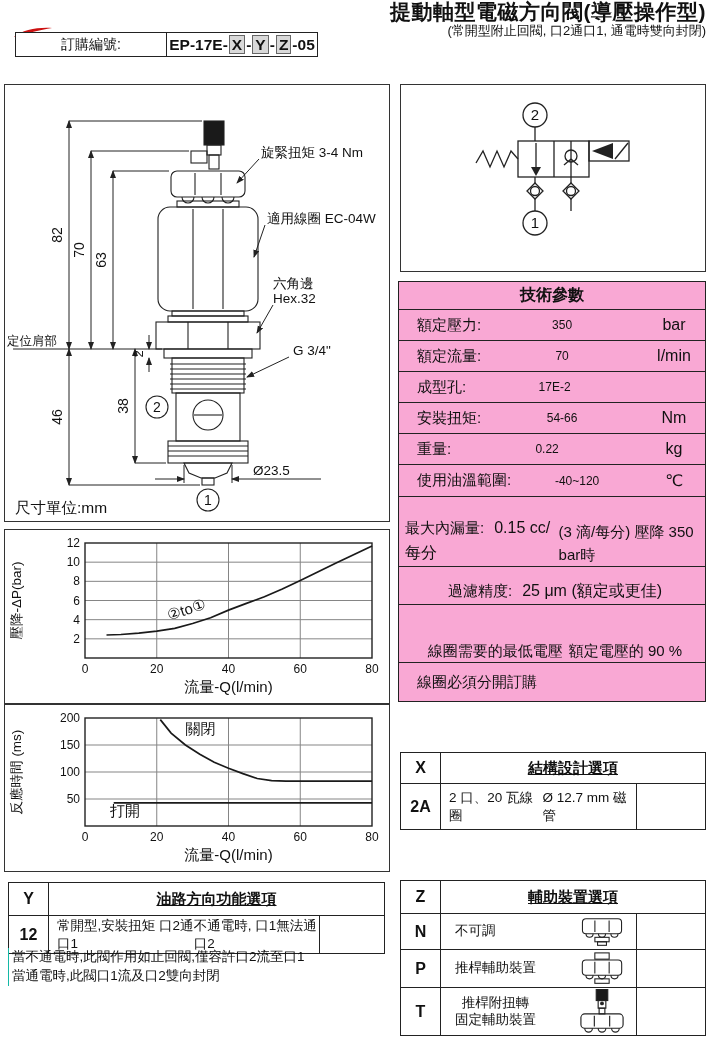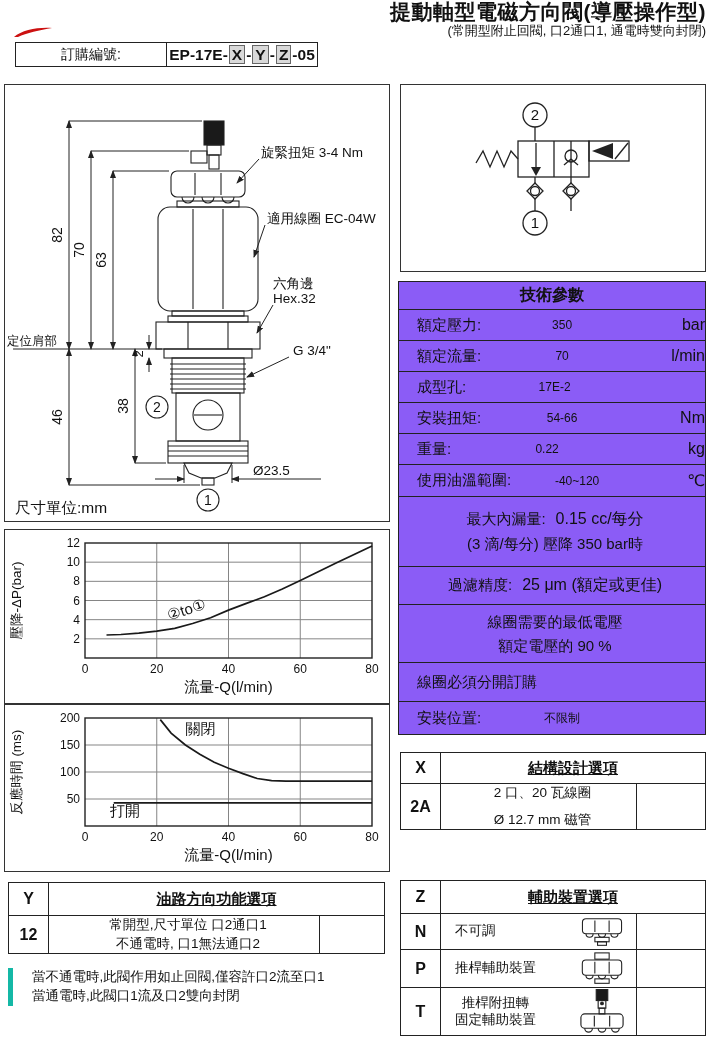--- a/index.html
+++ b/index.html
@@ -5,51 +5,51 @@
   html,body{margin:0;padding:0;}
   body{
     width:709px;height:1037px;position:relative;background:#fff;
     font-family:"Liberation Sans","DejaVu Sans",sans-serif;color:#111;
     -webkit-font-smoothing:antialiased;
   }
   .title-block{position:absolute;top:1px;right:3px;text-align:right;line-height:1.05;}
   .title-main{font-size:21px;font-weight:bold;letter-spacing:0.5px;}
   .title-sub{font-size:13px;font-weight:normal;margin-top:1px;}
   .red-swoosh{position:absolute;left:12px;top:26px;}
-  .order-box{position:absolute;left:15px;top:42px;width:303px;height:25px;border:1.5px solid #222;display:flex;box-sizing:border-box;background:#fff;}
+  .order-box{position:absolute;left:15px;top:32px;width:303px;height:25px;border:1.5px solid #222;display:flex;box-sizing:border-box;background:#fff;}
   .order-label{width:150px;border-right:1.5px solid #222;display:flex;align-items:center;justify-content:center;font-size:14px;}
   .order-code{flex:1;display:flex;align-items:center;justify-content:center;font-weight:bold;font-size:15.5px;white-space:nowrap;}
   .code-letter{display:inline-block;background:#d9d9d9;border:1px solid #666;padding:0 2px;margin:0 1px;line-height:1.15;}
   .panel{position:absolute;border:1.5px solid #333;box-sizing:border-box;background:#fff;}
   .drawing-box{left:4px;top:84px;width:386px;height:438px;}
   .symbol-box{left:400px;top:84px;width:306px;height:188px;}
   .chart1-box{left:4px;top:529px;width:386px;height:175px;}
   .chart2-box{left:4px;top:704px;width:386px;height:168px;}
   
-  .tech-table{position:absolute;left:398px;top:281px;width:308px;border:1.5px solid #222;box-sizing:border-box;background:#8b5cf6;}
+  .tech-table{position:absolute;left:398px;top:281px;width:308px;border:1.5px solid #222;box-sizing:border-box;background:#f9a8d4;}
   .tt-title{height:27px;display:flex;align-items:center;justify-content:center;font-weight:bold;font-size:16px;}
   .tt-row{border-top:1.2px solid #222;display:flex;align-items:center;box-sizing:border-box;}
   .tt-label{padding-left:6px;font-size:15px;white-space:nowrap;margin-left:12px;}
   .tt-value{flex:1;text-align:center;font-size:12px;}
-  .tt-unit{width:62px;font-size:16px;text-align:right;}
-  .tt-multi{flex-direction:column;align-items:center;justify-content:center;}
+  .tt-unit{width:62px;font-size:16px;text-align:center;}
+  .tt-multi{flex-direction:row;align-items:flex-end;justify-content:center;}
   .tt-line{padding-left:6px;font-size:15px;line-height:1.55;}
   .tt-line .val{font-size:16px;margin-left:10px;}
   
   .opt-table{position:absolute;border:1.5px solid #222;box-sizing:border-box;background:#fff;}
   .opt-row{display:flex;box-sizing:border-box;}
   .opt-row + .opt-row{border-top:1.2px solid #222;gap:8px;}
   .opt-code-cell{width:40px;border-right:1.2px solid #222;display:flex;align-items:center;justify-content:center;font-size:16px;font-weight:bold;box-sizing:border-box;}
   .opt-title-cell{flex:1;display:flex;align-items:center;justify-content:center;font-weight:bold;font-size:15px;text-decoration:underline;}
-  .opt-desc-cell{flex:1;border-right:1.2px solid #222;display:flex;flex-direction:column;align-items:center;justify-content:space-between;font-size:13.5px;line-height:1.3;box-sizing:border-box;}
+  .opt-desc-cell{flex:1;border-right:1.2px solid #222;display:flex;flex-direction:row;align-items:center;justify-content:center;font-size:13.5px;line-height:1.3;box-sizing:border-box;}
   .opt-empty-cell{width:60px;}
   .x-table{left:400px;top:752px;width:306px;}
   .y-table{left:8px;top:882px;width:377px;}
   .z-table{left:400px;top:880px;width:306px;}
-  .y-note{position:absolute;left:8px;top:968px;width:378px;font-size:13.5px;line-height:1.4;border-left:5px solid #14b8a6;padding-left:19px;box-sizing:border-box;}
+  .y-note{position:absolute;left:8px;top:948px;width:378px;font-size:13.5px;line-height:1.4;border-left:1px solid #14b8a6;padding-left:3px;box-sizing:border-box;}
   .z-desc{flex-direction:row;justify-content:space-between;align-items:center;padding:1px 4px 1px 6px;}
   .z-text{text-align:center;font-size:13.5px;line-height:1.25;}
   svg text{font-family:"Liberation Sans","DejaVu Sans",sans-serif;}
 </style>
 </head>
 <body>
 
 <div class="page">
 
   <svg class="red-swoosh" width="42" height="14" viewBox="0 0 42 14">
@@ -259,25 +259,20 @@
     </div>
     <div class="tt-row tt-multi" style="height:38px">
       <div class="tt-line"><span>過濾精度:</span><span class="val">25 μm (額定或更佳)</span></div>
     </div>
     <div class="tt-row tt-multi" style="height:58px">
       <div class="tt-line">線圈需要的最低電壓</div>
       <div class="tt-line">額定電壓的 90 %</div>
     </div>
     <div class="tt-row" style="height:39px">
       <span class="tt-label">線圈必須分開訂購</span>
-    </div>
-    <div class="tt-row" style="height:33px">
-      <span class="tt-label">安裝位置:</span>
-      <span class="tt-value">不限制</span>
-      <span class="tt-unit"></span>
     </div>
   </div>
 
   <div class="panel chart1-box">
     <svg id="chart1" width="383" height="172">
         <line x1="151.75" y1="128" x2="151.75" y2="13" stroke="#858585" stroke-width="1"></line>
         <line x1="223.5" y1="128" x2="223.5" y2="13" stroke="#858585" stroke-width="1"></line>
         <line x1="295.25" y1="128" x2="295.25" y2="13" stroke="#858585" stroke-width="1"></line>
         <line x1="80" y1="108.83333333333334" x2="367" y2="108.83333333333334" stroke="#858585" stroke-width="1"></line>
         <line x1="80" y1="89.66666666666667" x2="367" y2="89.66666666666667" stroke="#858585" stroke-width="1"></line>
@@ -346,21 +341,21 @@
   </div>
 
   <div class="opt-table y-table">
     <div class="opt-row" style="height:32px">
       <div class="opt-code-cell">Y</div>
       <div class="opt-title-cell">油路方向功能選項</div>
     </div>
     <div class="opt-row" style="height:38px">
       <div class="opt-code-cell">12</div>
       <div class="opt-desc-cell">
-        <div>常開型,尺寸單位 口2通口1</div>
+        <div>常開型,安裝扭矩 口2通口1</div>
         <div>不通電時, 口1無法通口2</div>
       </div>
       <div class="opt-empty-cell" style="width:56px"></div>
     </div>
   </div>
   <div class="y-note">
     <div>當不通電時,此閥作用如止回閥,僅容許口2流至口1</div>
     <div>當通電時,此閥口1流及口2雙向封閉</div>
   </div>
 

